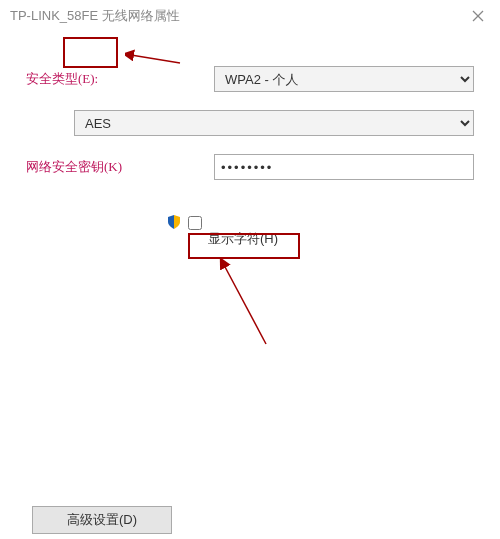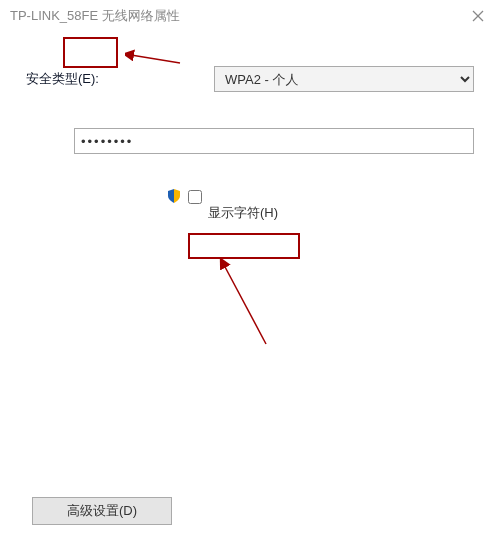--- a/index.html
+++ b/index.html
@@ -81,21 +81,22 @@
     .panel {
       padding: 28px 16px 10px 16px;
     }
     .row {
       display: flex;
       align-items: center;
       margin-bottom: 18px;
     }
     .row .label {
       width: 140px;
-      color: #0f172a;
+      color: #be185d;
+      font-family: Liberation Serif, serif;
     }
     .row .control {
       flex: 1;
       padding-left: 48px;
     }
     select, input[type="password"] {
       width: 100%;
       height: 26px;
       border: 1px solid #aaa;
       background: #f3f3f3;
@@ -133,21 +134,21 @@
       left: 188px;
       top: 233px;
       width: 112px;
       height: 26px;
       border: 2px solid #a00000;
       pointer-events: none;
       z-index: 10;
     }
     .footer {
       position: absolute;
-      bottom: 14px;
+      bottom: 5px;
       left: 32px;
     }
     .adv-button {
       width: 140px;
       height: 28px;
       background: #e5e5e5;
       border: 1px solid #aaa;
       font-family: inherit;
       font-size: 13px;
       color: #333;
@@ -172,22 +173,28 @@
   <div class="panel">
     <div class="row">
       <div class="label">安全类型(E):</div>
       <div class="control">
         <select>
           <option>WPA2 - 个人</option>
         </select>
       </div>
     </div>
     <div class="row">
+      <div class="control">
+        <select>
+          <option>AES</option>
+        </select>
+      </div>
     </div>
     <div class="row">
+      <div class="label">网络安全密钥(K)</div>
       <div class="control">
         <input type="password" value="••••••••" style="">
       </div>
     </div>
     <div class="checkbox-row">
       <span class="shield">
         <svg width="16" height="16" viewBox="0 0 16 16">
           <path d="M8 1 L14 3 L14 8 C14 12 8 15 8 15 L8 1 Z" fill="#f8b400"></path>
           <path d="M8 1 L2 3 L2 8 C2 12 8 15 8 15 L8 1 Z" fill="#1e5fb3"></path>
         </svg>

